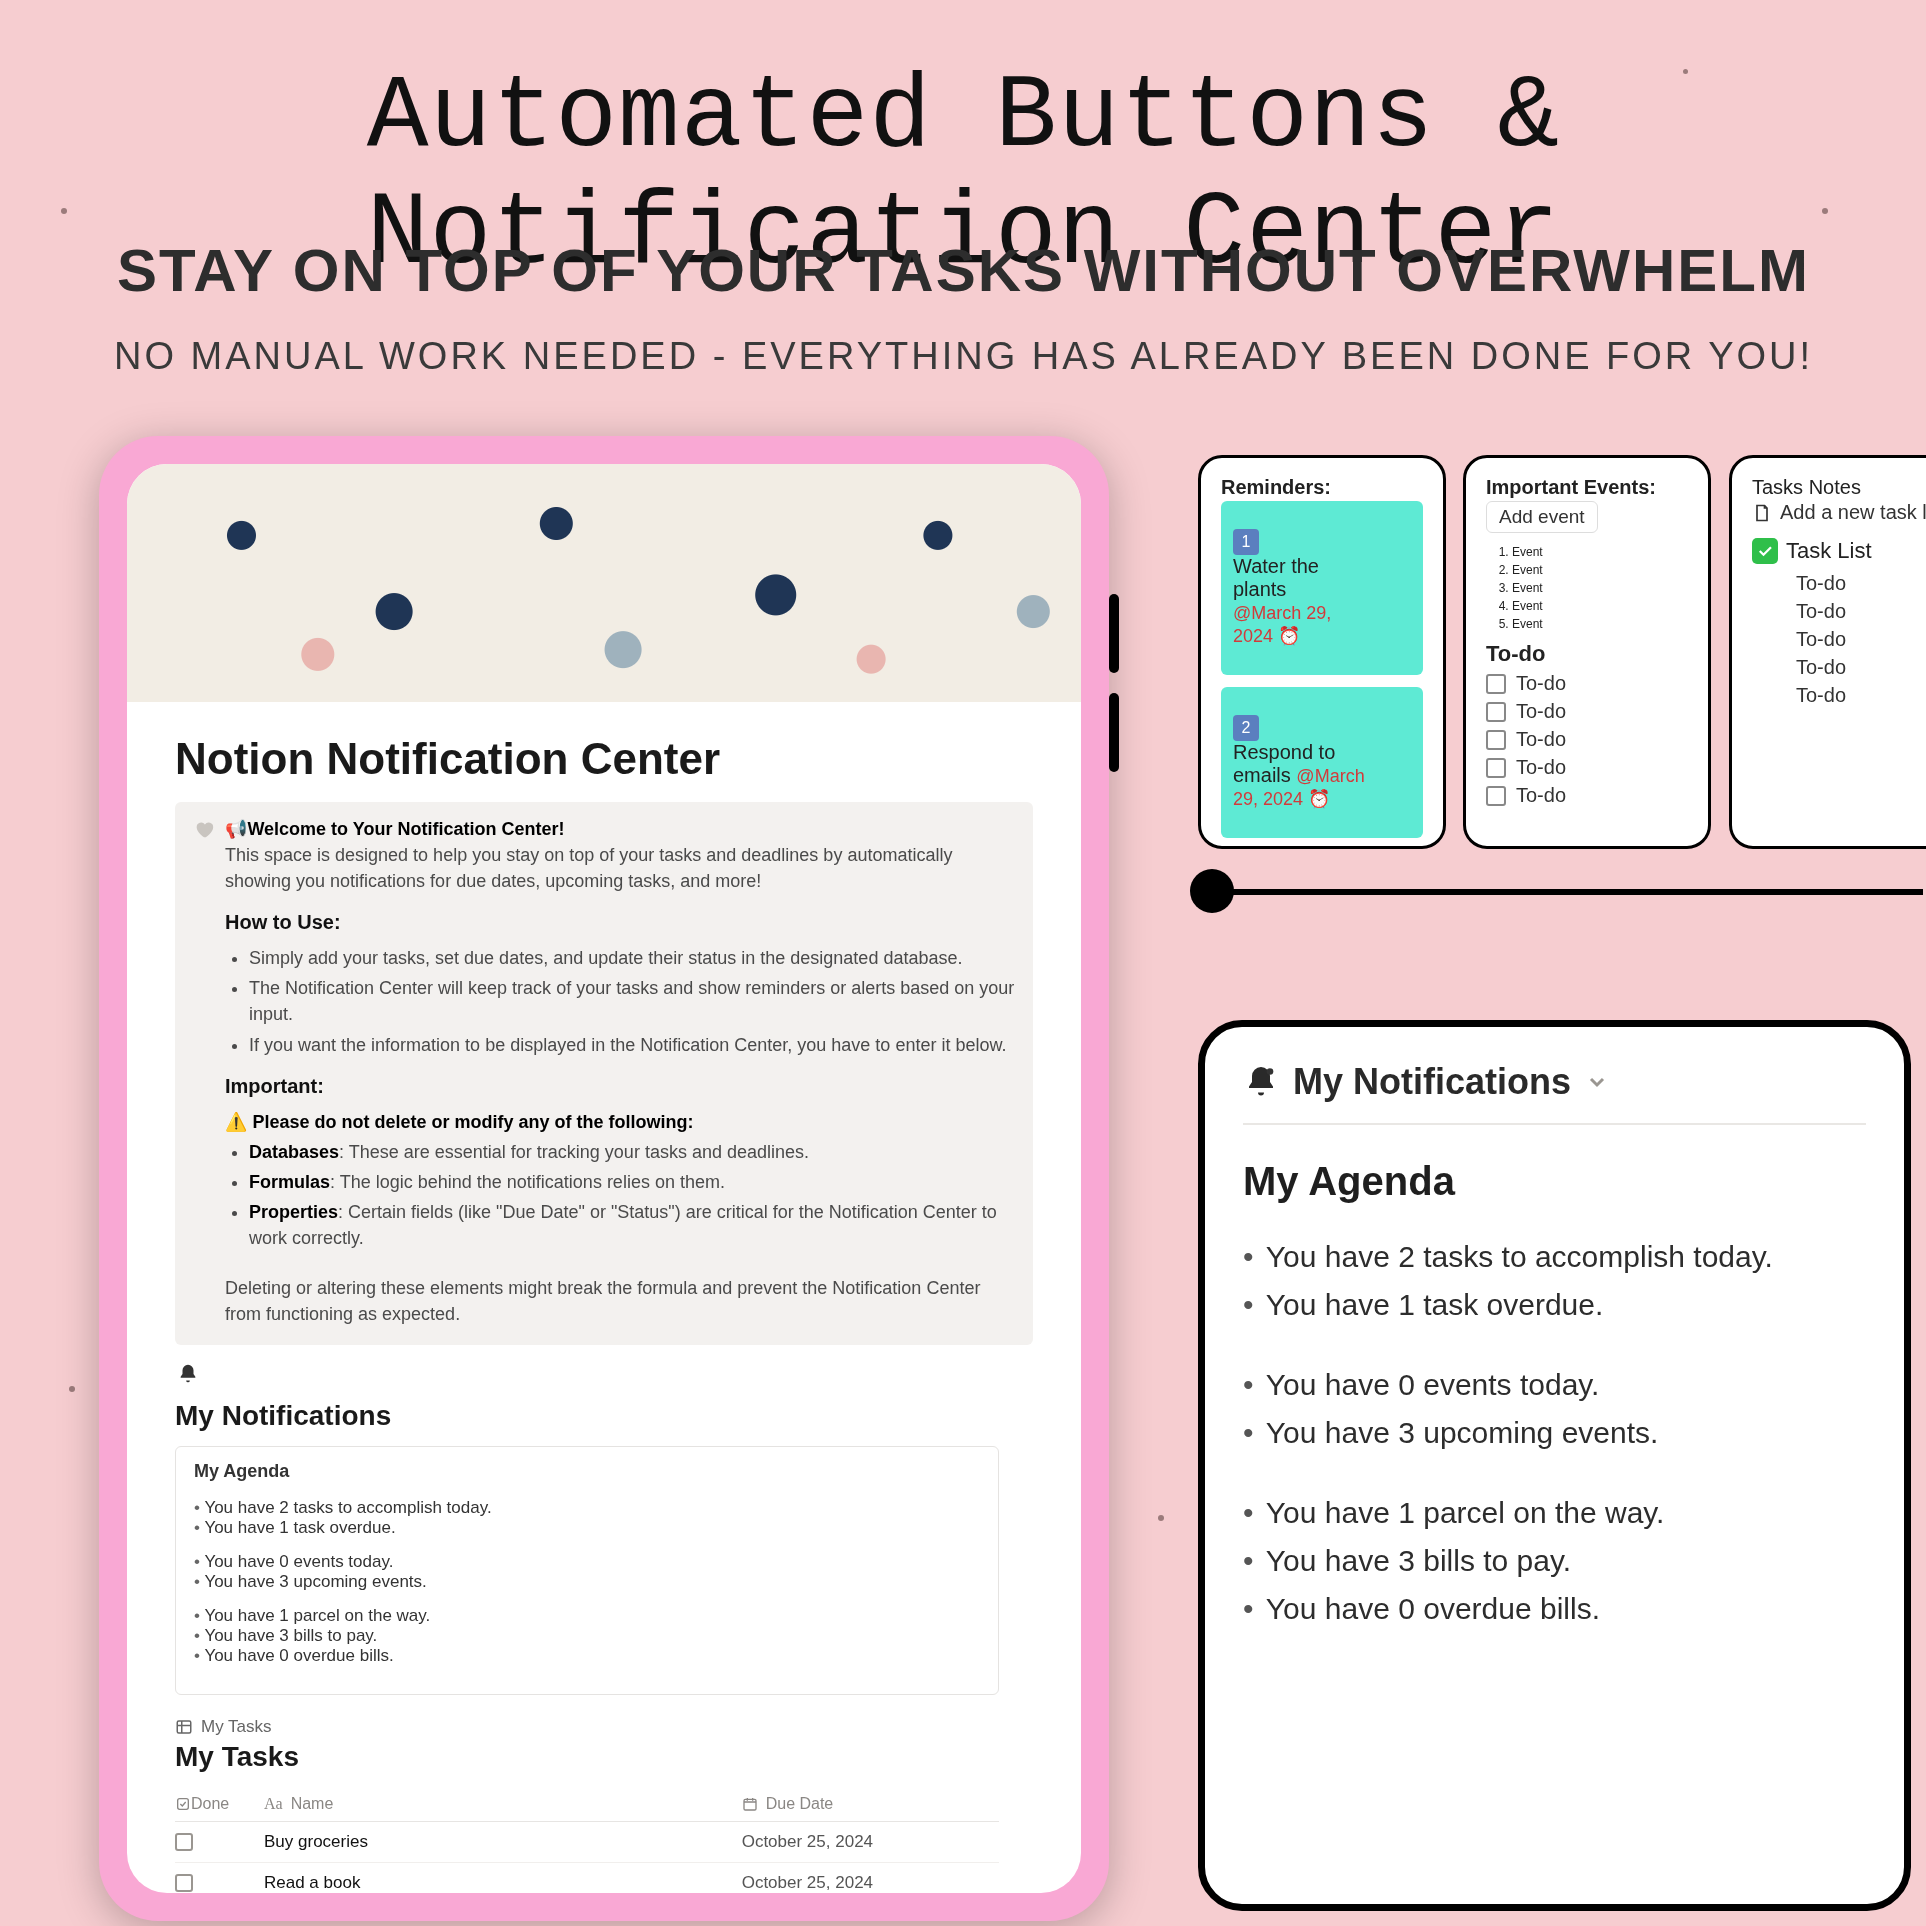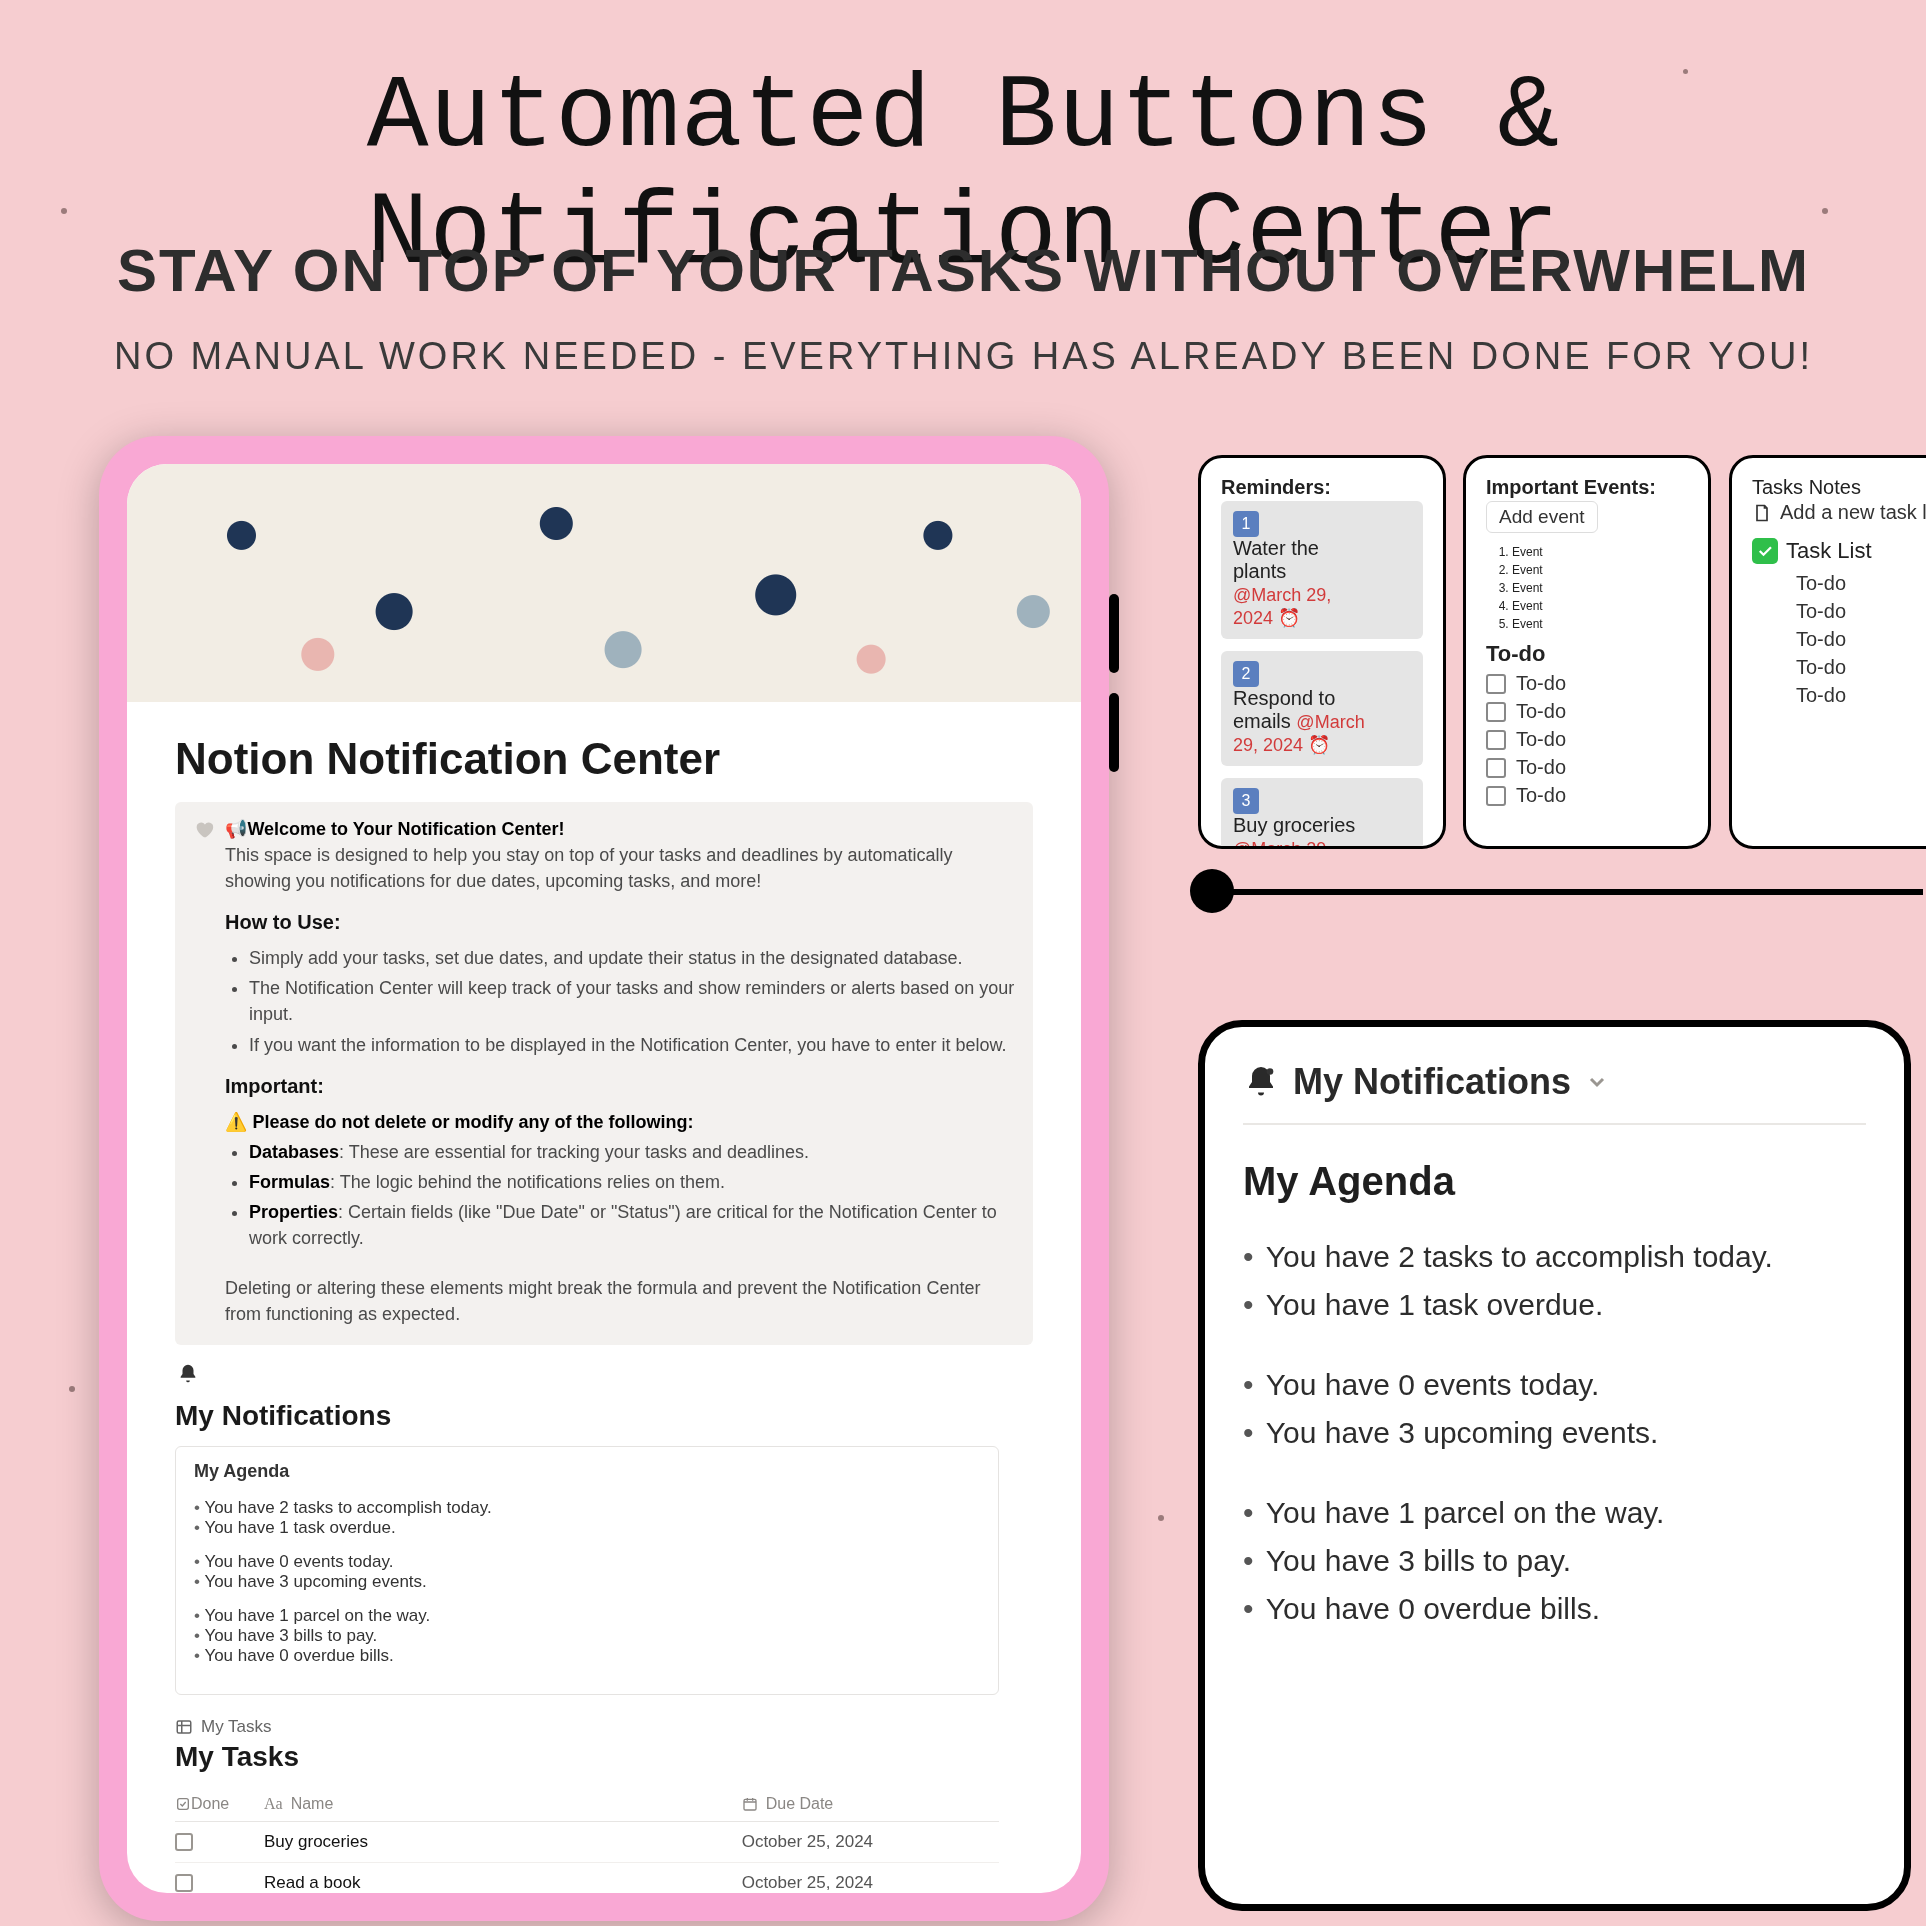--- a/index.html
+++ b/index.html
@@ -123,23 +123,23 @@
     position:absolute;
     background:#fff;
     border:3px solid #000;
     border-radius: 24px;
     padding: 18px 20px;
     font-size: 22px;
     overflow:hidden;
   }
   .mini .mtitle { font-weight:700; font-size:20px; margin-bottom: 2px; }
   .rem-card {
-    background:#e5e5e5;
+    background:#5eead4;
     border-radius:6px;
-    padding:10px 12px;
+    padding:28px 12px;
     margin-bottom:12px;
     font-size: 20px;
   }
   .rem-card .num { display:inline-block; width:26px; height:26px; background:#5b7fbf; color:#fff; border-radius:4px; text-align:center; line-height:26px; font-size:16px; margin-right:6px; vertical-align:top;}
   .rem-card .txt { display:inline-block; width: calc(100% - 36px); vertical-align:top; }
   .rem-card .date { color:#d23b3b; font-size:18px; }
 
   .ev-add { display:inline-block; border:1px solid #ddd; border-radius:6px; padding:4px 12px; font-size:19px; color:#333; margin-bottom:8px; }
   ol.evlist { margin-left: 26px; font-size:12px; }
   ol.evlist li { margin:4px 0; }

